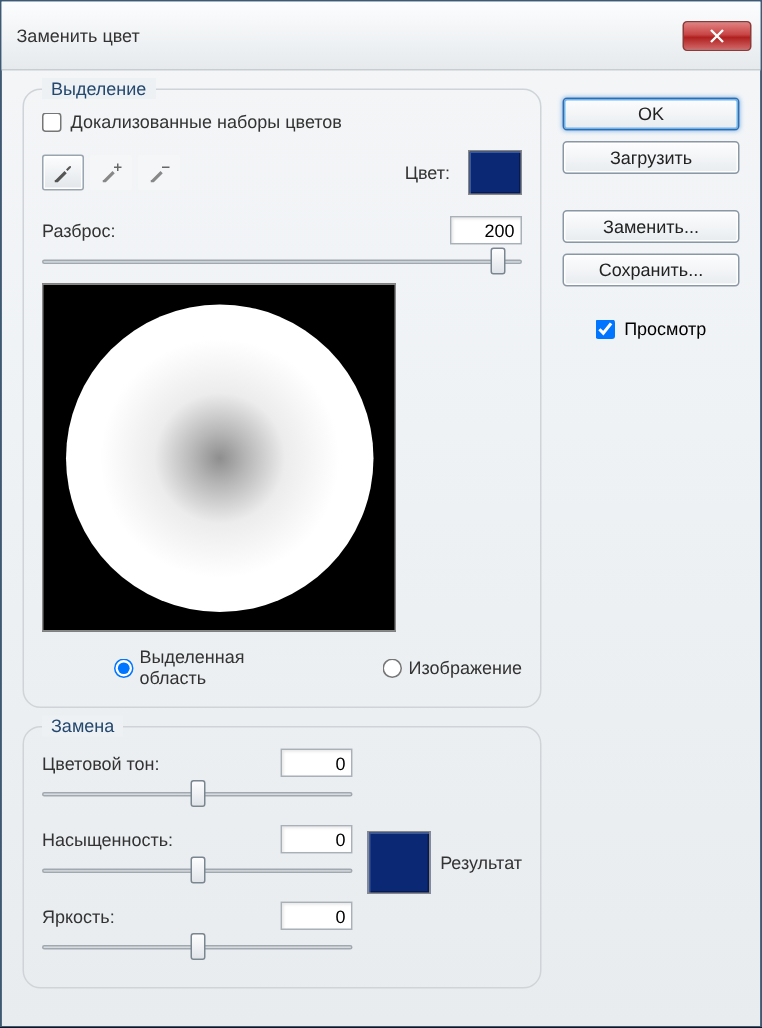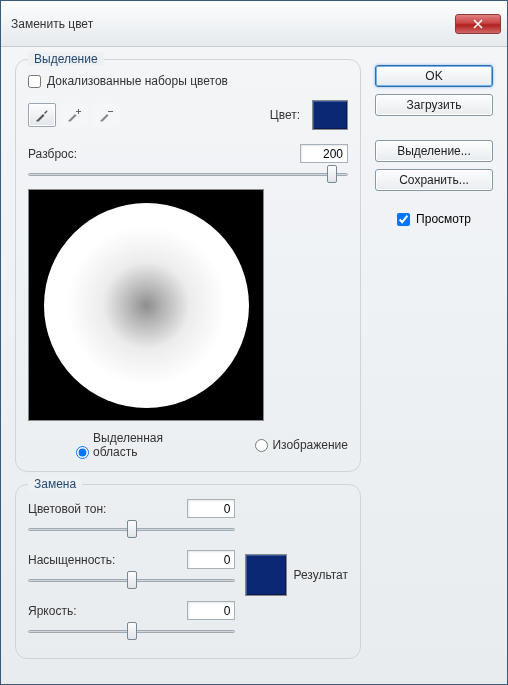--- a/index.html
+++ b/index.html
@@ -117,21 +117,21 @@
   margin: 6px 0 10px;
   display: flex; align-items: center; justify-content: center;
 }
 .circle {
   width: 205px; height: 205px;
   border-radius: 50%;
   background: radial-gradient(circle at center, #8e8e8e 0%, #b6b6b6 12%, #ececec 30%, #fff 55%, #fff 72%, #d4d4d4 90%, #777 100%);
 }
 
 .radios { display: flex; gap: 18px; align-items: center; }
-.radios label { display: flex; align-items: flex-end; gap: 4px; color: #333; padding-left: 48px; }
+.radios label { display: flex; align-items: center; gap: 4px; color: #333; padding-left: 48px; }
 .radios input[type=radio] { width: 13px; height: 13px; }
 
 .btn {
   height: 22px; width: 100%;
   background: linear-gradient(#fdfdfe, #e8ecef);
   border: 1px solid #8a98a5;
   border-radius: 3px;
   color: #222;
   display: flex; align-items: center; justify-content: center;
   cursor: pointer;
@@ -276,21 +276,21 @@
 
     <div class="right-col">
       <div class="btn primary">
           <span>OK</span>
         </div>
       <div class="btn">
           <span>Загрузить</span>
         </div>
       <div style="height:10px"></div>
       <div class="btn">
-          <span>Выделение...</span>
+          <span>Заменить...</span>
         </div>
       <div class="btn">
           <span>Сохранить...</span>
         </div>
       <div class="preview-chk">
         <input type="checkbox" checked="" style="">
         <label>Просмотр</label>
       </div>
     </div>
   </div>

